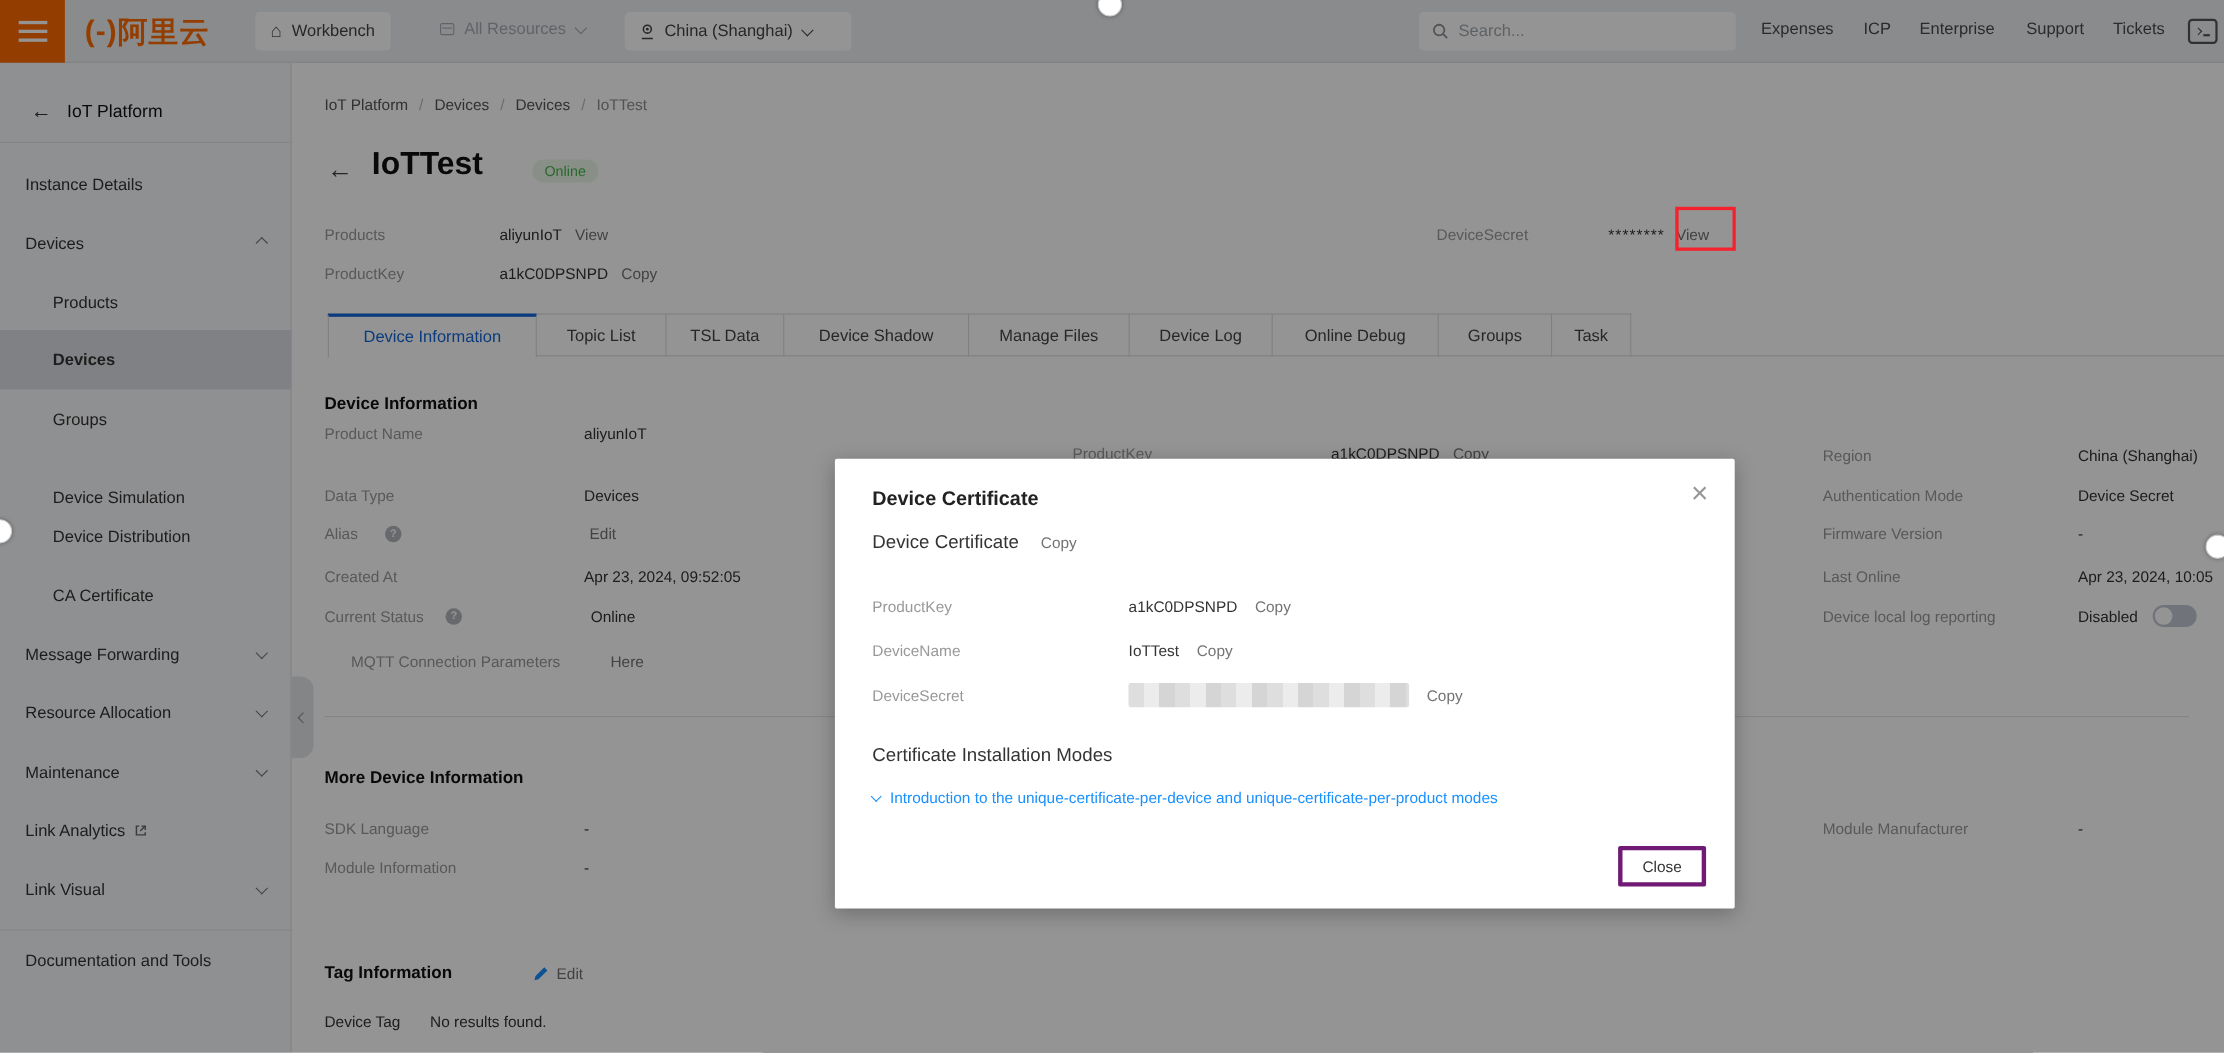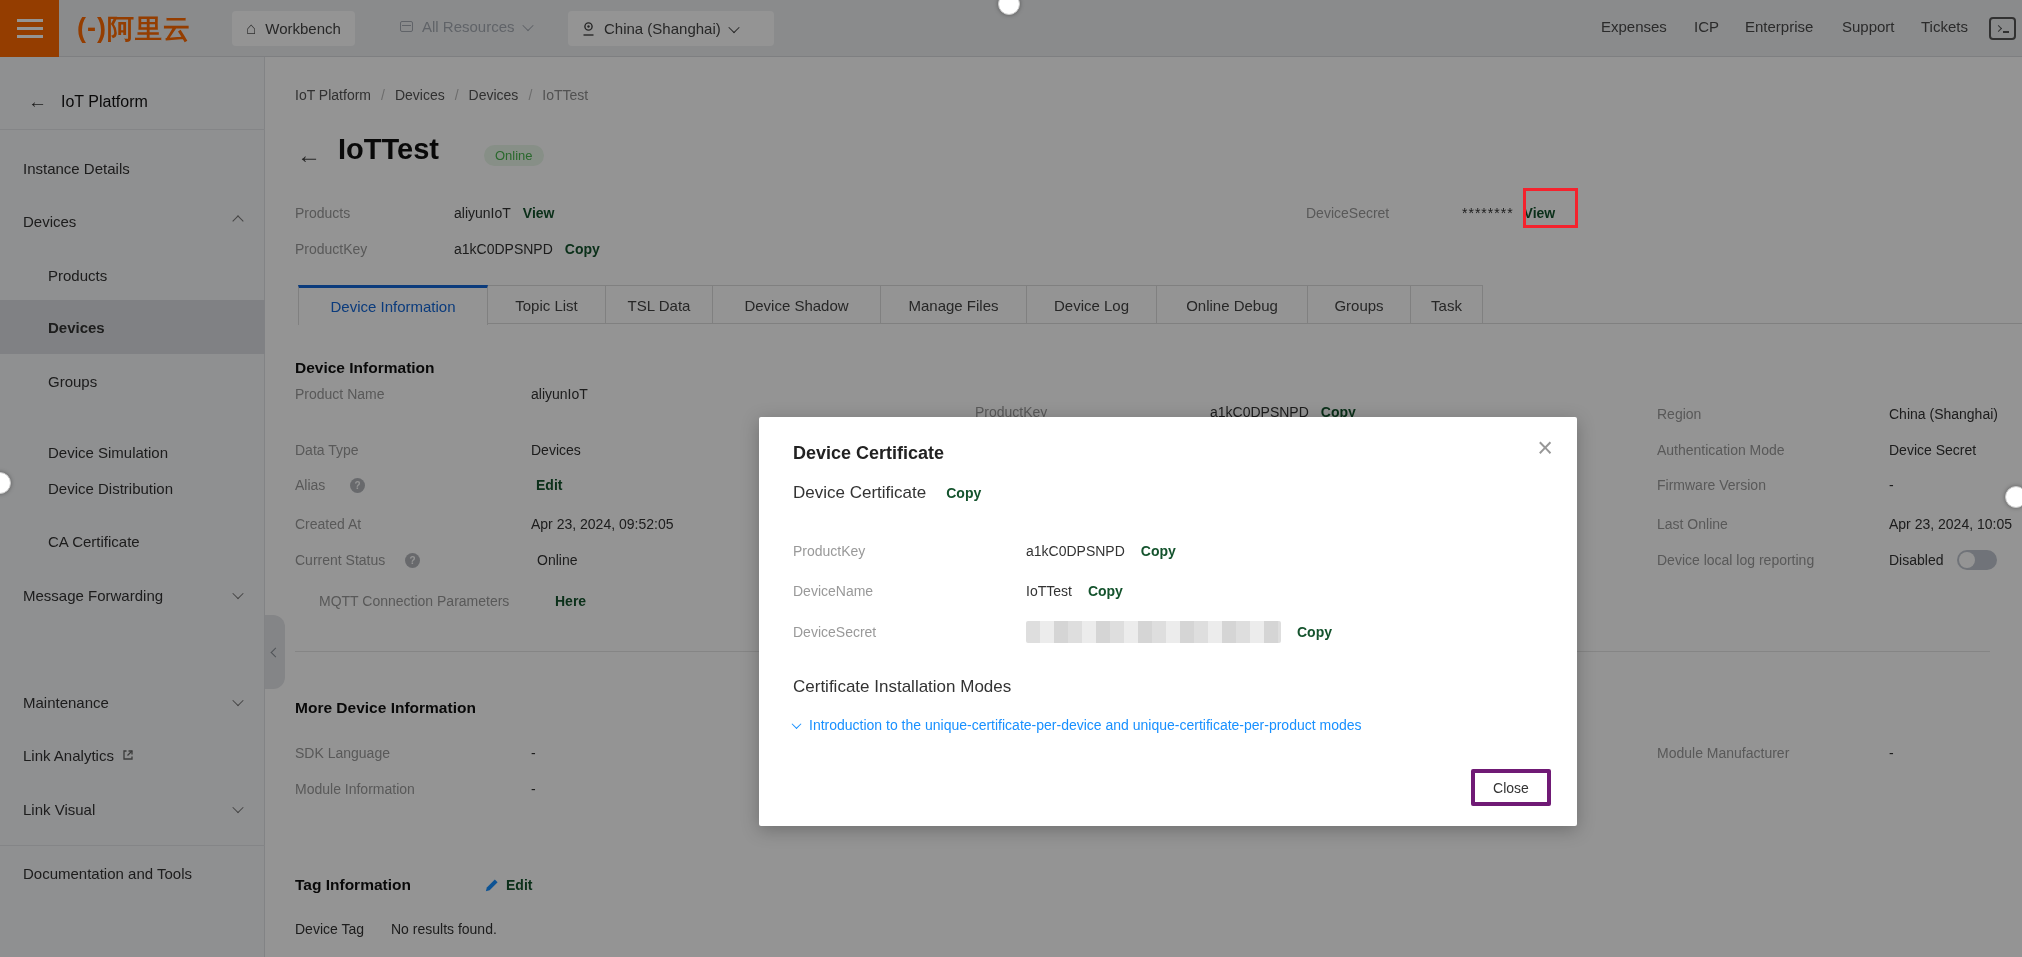--- a/index.html
+++ b/index.html
@@ -61,21 +61,21 @@
   .crumbs { position:absolute; left:30px; top:30px; font-size:14px; color:#555; display:flex; gap:10px; }
   .crumbs .sep { color:#bbb; }
   .crumbs .last { color:#8d8d8d; }
   .pg-back { position:absolute; left:32px; top:84px; font-size:24px; color:#444; cursor:pointer; }
   .pg-title { position:absolute; left:73px; top:76px; font-size:29px; font-weight:bold; color:#111; }
   .badge { position:absolute; left:219px; top:88px; background:#e8f7e8; color:#49b34e;
     font-size:13px; padding:3px 11px; border-radius:12px; }
   .row { position:absolute; display:flex; align-items:center; height:18px; font-size:14px; white-space:nowrap; }
   .lab { color:#999; display:inline-block; }
   .val { color:#333; }
-  .link { color:#14532d; cursor:pointer;font-weight:bold; }
+  .link { color:#737373; cursor:pointer; }
   .ml12 { margin-left:12px; } .ml10 { margin-left:10px; } .ml16 { margin-left:16px; }
   .help { width:15px; height:15px; border-radius:50%; background:#b3b6bb; color:#fff; font-size:10px;
     font-weight:bold; display:inline-flex; align-items:center; justify-content:center; margin-left:6px; margin-right:6px; }
   .stars { letter-spacing:1px; color:#333; }
 
   .tabs { position:absolute; left:33px; top:228px; right:0; height:39px; border-bottom:1px solid #dcdcdc; display:flex; }
   .tab { height:39px; display:flex; align-items:center; justify-content:center; font-size:15px; color:#444;
     border-top:1px solid #dcdcdc; border-right:1px solid #dcdcdc; cursor:pointer; background:transparent; }
   .tab:first-child { border-left:1px solid #dcdcdc; }
   .tab.active { border-top:3px solid #1366d6; color:#1366d6; background:#fff; height:40px; margin-bottom:-1px;
@@ -137,20 +137,27 @@
   </div>
   <div class="chip" style="left:568px; width:206px;">
     <svg width="13" height="16" viewBox="0 0 13 16">
       <circle cx="6.5" cy="5.5" r="3.6" fill="none" stroke="#444" stroke-width="1.4"></circle>
       <circle cx="6.5" cy="5.5" r="1.2" fill="#444"></circle>
       <line x1="1.5" y1="14" x2="11.5" y2="14" stroke="#444" stroke-width="1.4"></line>
     </svg>
     <span>China (Shanghai)</span>
     <span class="caret caret-down"></span>
   </div>
+  <div class="searchbox">
+    <svg width="15" height="15" viewBox="0 0 15 15">
+      <circle cx="6.3" cy="6.3" r="4.8" fill="none" stroke="#8b9097" stroke-width="1.6"></circle>
+      <line x1="9.8" y1="9.8" x2="13.6" y2="13.6" stroke="#8b9097" stroke-width="1.6"></line>
+    </svg>
+    <input type="text" placeholder="Search..." style="">
+  </div>
   <span class="nav-link" style="left:1601px;">Expenses</span>
   <span class="nav-link" style="left:1694px;">ICP</span>
   <span class="nav-link" style="left:1745px;">Enterprise</span>
   <span class="nav-link" style="left:1842px;">Support</span>
   <span class="nav-link" style="left:1921px;">Tickets</span>
   <div class="term">
       <span class="caret" style="transform:rotate(-45deg);"></span>
       <i></i>
     </div>
 </div>
@@ -183,20 +190,24 @@
       <span>Device Simulation</span>
     </div>
   <div class="sb-item sub" style="top:411px;">
       <span>Device Distribution</span>
     </div>
   <div class="sb-item sub" style="top:464px;">
       <span>CA Certificate</span>
     </div>
   <div class="sb-item" style="top:518px;">
       <span>Message Forwarding</span>
+      <span class="chev caret caret-down"></span>
+    </div>
+  <div class="sb-item" style="top:571px;">
+      <span>Resource Allocation</span>
       <span class="chev caret caret-down"></span>
     </div>
   <div class="sb-item" style="top:625px;">
       <span>Maintenance</span>
       <span class="chev caret caret-down"></span>
     </div>
   <div class="sb-item" style="top:678px;">
       <span>Link Analytics</span>
     <svg class="ext-ic" width="12" height="12" viewBox="0 0 12 12">
       <path d="M4.5 2H2v8h8V7.5" fill="none" stroke="#666" stroke-width="1.3"></path>

